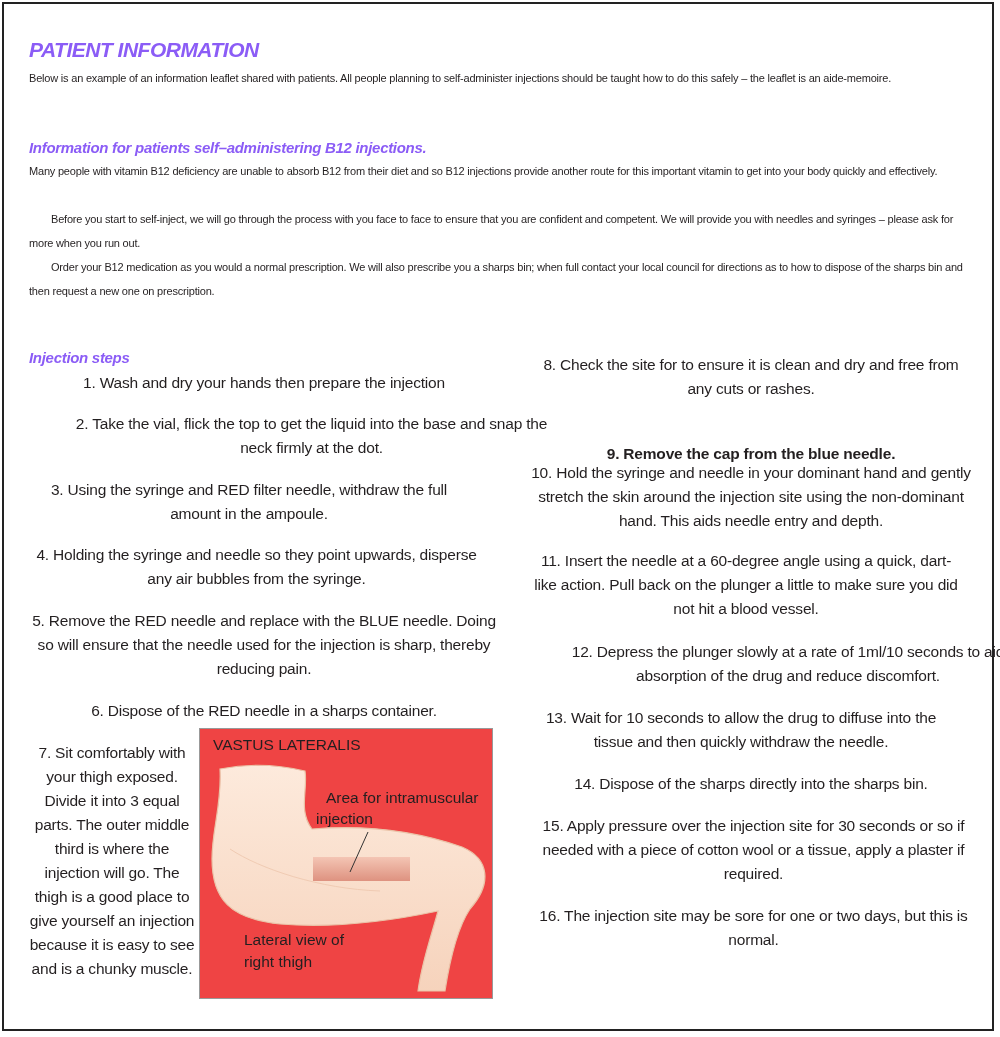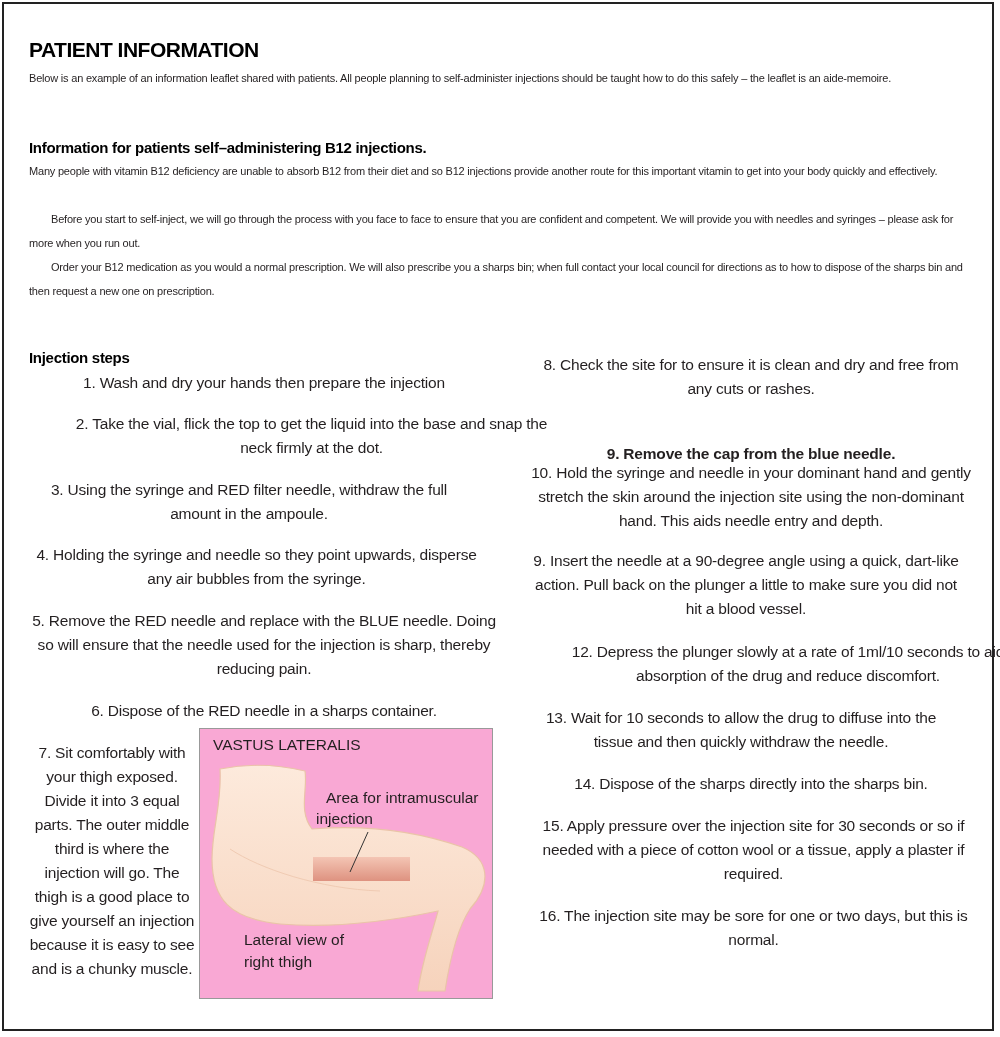--- a/index.html
+++ b/index.html
@@ -1,27 +1,27 @@
 <!DOCTYPE html>
 <html><head>
 <meta charset="utf-8">
 <style>
   html, body { margin:0; padding:0; background:#fff; }
   body { width:1000px; height:1037px; position:relative; overflow:hidden;
          font-family:"Liberation Sans", sans-serif; color:#231f20; }
   .frame { position:absolute; left:2px; top:2px; width:988px; height:1025px;
            border:2px solid #222; }
-  .green { color:#000000; font-weight:bold; }
+  .green { color:#8b5cf6; font-weight:bold;font-style:italic; }
   .title { position:absolute; left:29px; top:38px; font-size:21px; letter-spacing:-0.5px; }
   .p { position:absolute; font-size:11px; line-height:24px; letter-spacing:-0.2px; }
   .sub { position:absolute; left:29px; font-size:15px; letter-spacing:-0.3px; }
   .step { position:absolute; font-size:15.5px; line-height:24px; letter-spacing:-0.2px;text-align:center; }
   .indent { text-indent:22px; }
   .fig { position:absolute; left:199px; top:728px; width:292px; height:269px;
-         border:1px solid #999; background:#f9a8d4; }
+         border:1px solid #999; background:#ef4444; }
   .fig .lab { position:absolute; font-size:15.5px; line-height:21px; color:#231f20; }
   .fig svg { position:absolute; left:0; top:0; }
 </style>
 </head>
 <body>
 
 <div class="frame"></div>
 
 <div class="title green">PATIENT INFORMATION</div>
 <div class="p" style="left:29px; top:66px; width:945px;">Below is an example of an information leaflet shared with patients.  All people planning to self-administer injections should be taught how to do this safely – the leaflet is an aide-memoire.</div>
@@ -37,21 +37,21 @@
 <div class="step" style="left:29px; top:412px; width:475px;margin-left:45px;">2. Take the vial, flick the top to get the liquid into the base and snap the neck firmly at the dot.</div>
 <div class="step" style="left:29px; top:478px; width:440px;">3. Using the syringe and RED filter needle, withdraw the full amount in the ampoule.</div>
 <div class="step" style="left:29px; top:543px; width:455px;">4. Holding the syringe and needle so they point upwards, disperse any air bubbles from the syringe.</div>
 <div class="step" style="left:29px; top:609px; width:470px;">5. Remove the RED needle and replace with the BLUE needle. Doing so will ensure that the needle used for the injection is sharp, thereby reducing pain.</div>
 <div class="step" style="left:29px; top:699px; width:470px;">6. Dispose of the RED needle in a sharps container.</div>
 <div class="step" style="left:29px; top:741px; width:166px;">7. Sit comfortably with your thigh exposed. Divide it into 3 equal parts. The outer middle third is where the injection will go. The thigh is a good place to give yourself an injection because it is easy to see and is a chunky muscle.</div>
 
 <div class="step" style="left:531px; top:353px; width:440px;"> 8. Check the site for to ensure it is clean and dry and free from any cuts or rashes.</div>
 <div class="step" style="left:531px; top:442px; width:440px;font-weight:bold;">9. Remove the cap from the blue needle.</div>
 <div class="step" style="left:531px; top:461px; width:440px;">10. Hold the syringe and needle in your dominant hand and gently stretch the skin around the injection site using the non-dominant hand. This aids needle entry and depth.</div>
-<div class="step" style="left:531px; top:549px; width:430px;">9. Insert the needle at a 90-degree angle using a quick, dart-like action.  Pull back on the plunger a little to make sure you did not hit a blood vessel.</div>
+<div class="step" style="left:531px; top:549px; width:430px;">11. Insert the needle at a 60-degree angle using a quick, dart-like action.  Pull back on the plunger a little to make sure you did not hit a blood vessel.</div>
 <div class="step" style="left:528px; top:640px; width:440px;margin-left:40px;">12. Depress the plunger slowly at a rate of 1ml/10 seconds to aid absorption of the drug and reduce discomfort.</div>
 <div class="step" style="left:531px; top:706px; width:420px;">13. Wait for 10 seconds to allow the drug to diffuse into the tissue and then quickly withdraw the needle.</div>
 <div class="step" style="left:531px; top:772px; width:440px;">14. Dispose of the sharps directly into the sharps bin.</div>
 <div class="step" style="left:531px; top:814px; width:445px;">15. Apply pressure over the injection site for 30 seconds or so if needed with a piece of cotton wool or a tissue, apply a plaster if required.</div>
 <div class="step" style="left:531px; top:904px; width:445px;">16. The injection site may be sore for one or two days, but this is normal.</div>
 
 <div class="fig">
   <svg width="292" height="269" viewBox="0 0 292 269">
     <defs>
       <linearGradient id="skin" x1="0" y1="0" x2="0" y2="1">

